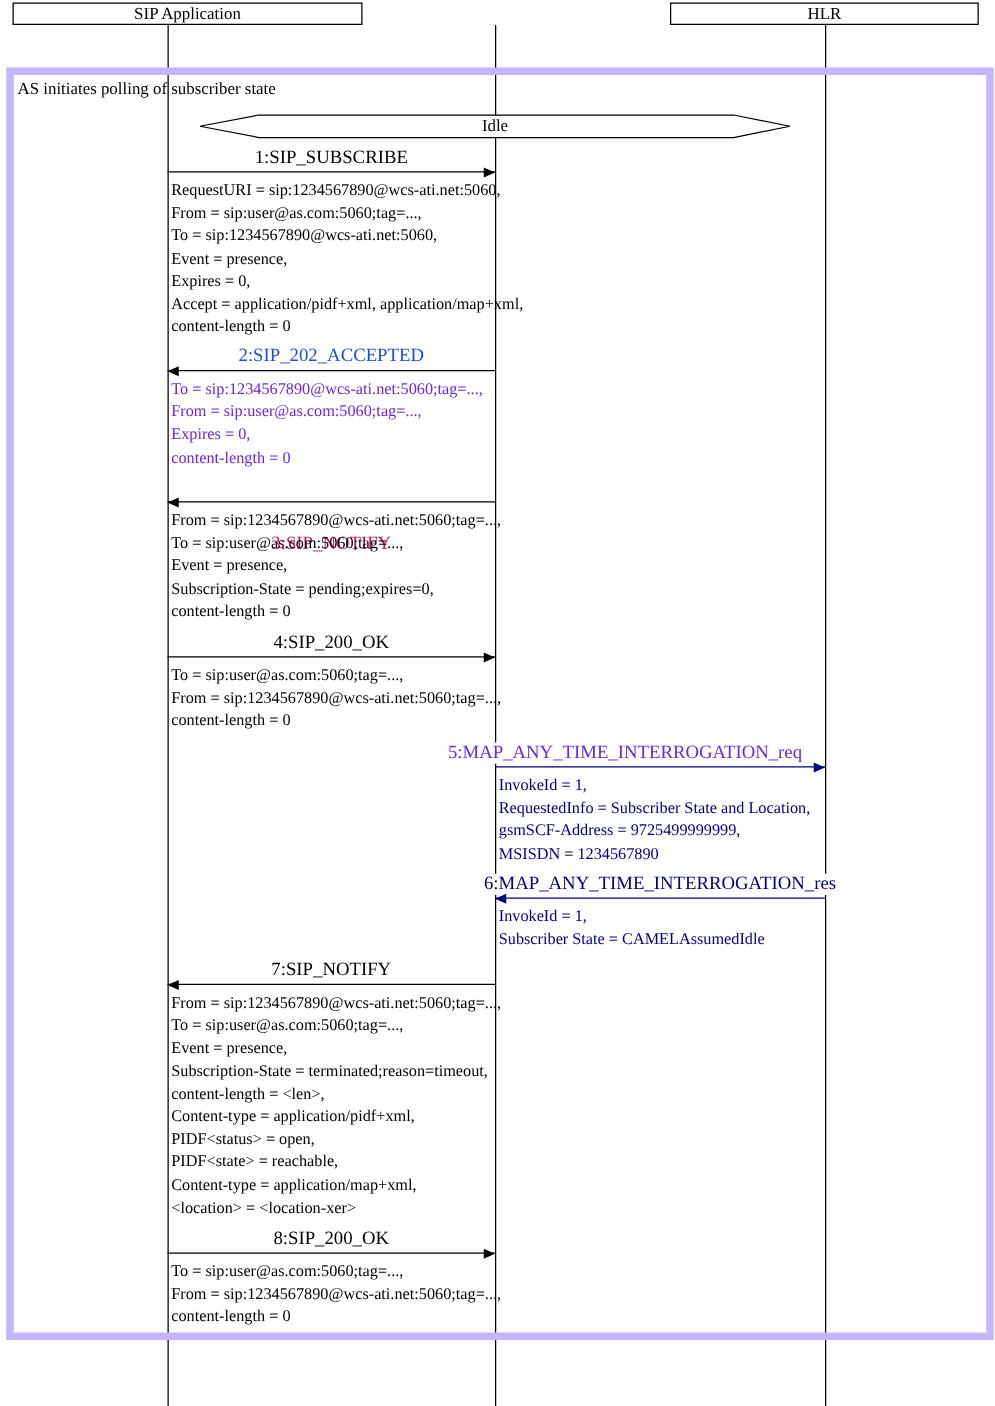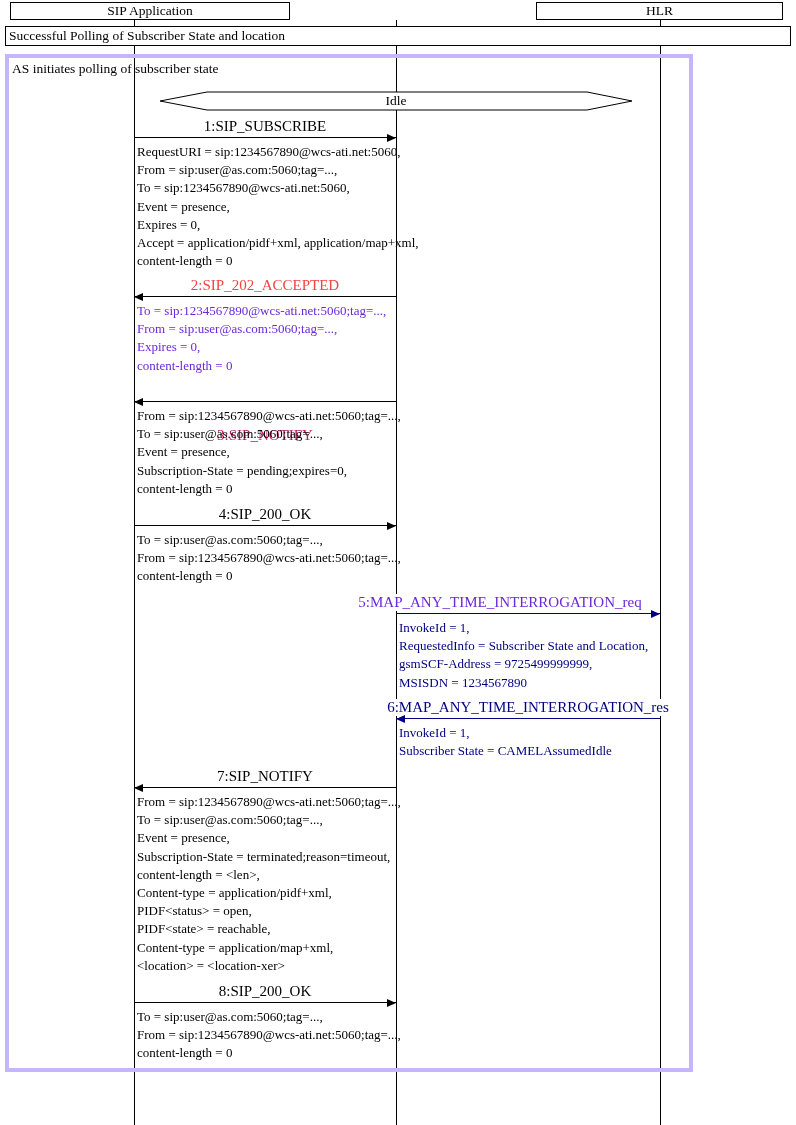--- a/index.html
+++ b/index.html
@@ -14,22 +14,22 @@
     display:flex; align-items:center; justify-content:center;
     font-size:13.5px; white-space:nowrap;
   }
   .lifeline { position:absolute; top:20px; bottom:0; width:1px; background:#000; z-index:1; }
   .banner {
     position:absolute; left:5px; top:26px; width:786px; height:20px; box-sizing:border-box;
     border:1px solid #000; background:#fff; z-index:2;
     font-size:13.5px; line-height:18px; padding-left:3px; white-space:nowrap;
   }
   .frame {
-    position:absolute; left:5px; top:54px; width:688px; height:1018px; box-sizing:border-box;
-    border:4px solid #c4b5fd; z-index:1;
+    position:absolute; left:5px; top:54px; width:790px; height:1018px; box-sizing:border-box;
+    border:6px solid #c4b5fd; z-index:1;
   }
   .frame-label { position:absolute; left:3px; top:3px; font-size:13.5px; white-space:nowrap; }
   .hex-svg { position:absolute; left:150px; top:87px; z-index:2; }
   .idle-label {
     position:absolute; left:396px; top:93px; transform:translateX(-50%);
     font-size:13.5px; z-index:3; background:#fff; padding:0 2px;
   }
   .msg-label {
     position:absolute; transform:translateX(-50%);
     font-size:15px; white-space:nowrap; z-index:3; background:#fff; padding:0 2px;
@@ -51,23 +51,20 @@
   <div class="lifeline" style="left:396px;"></div>
   <div class="lifeline" style="left:660px;"></div>
 
   <div class="actor-box" style="left:10px; width:280px;">
     <span>SIP Application</span>
   </div>
   <div class="actor-box" style="left:536px; width:247px;">
     <span>HLR</span>
   </div>
 
-  <div class="banner">
-    <span>Successful Polling of Subscriber State and location</span>
-  </div>
 
   <div class="frame">
     <div class="frame-label">AS initiates polling of subscriber state</div>
   </div>
 
   <svg class="hex-svg" width="492" height="29">
     <polygon points="10,14 57,5 437,5 482,14 437,23 57,23" fill="#ffffff" stroke="#000000" stroke-width="1"></polygon>
   </svg>
   <div class="idle-label">Idle</div>
 
@@ -75,21 +72,21 @@
       <div class="msg-label" style="left: 265px; top: 118px; color: rgb(0, 0, 0);">1:SIP_SUBSCRIBE</div>
       <div class="msg-line" style="left: 134px; top: 137px; width: 262px; background: rgb(0, 0, 0);"></div>
       <div class="msg-head" style="top: 134px; left: 387px; border-left: 9px solid rgb(0, 0, 0);"></div>
       <div class="msg-params" style="left: 137px; top: 143px; color: rgb(0, 0, 0);">RequestURI = sip:1234567890@wcs-ati.net:5060,
 From = sip:user@as.com:5060;tag=...,
 To = sip:1234567890@wcs-ati.net:5060,
 Event = presence,
 Expires = 0,
 Accept = application/pidf+xml, application/map+xml,
 content-length = 0</div>
-      <div class="msg-label" style="left: 265px; top: 277px; color: #ef4444;">2:SIP_202_ACCEPTED</div>
+      <div class="msg-label" style="left: 265px; top: 277px; color: #1d4ed8;">2:SIP_202_ACCEPTED</div>
       <div class="msg-line" style="left: 134px; top: 296px; width: 262px; background: rgb(0, 0, 0);"></div>
       <div class="msg-head" style="top: 293px; left: 134px; border-right: 9px solid rgb(0, 0, 0);"></div>
       <div class="msg-params" style="left: 137px; top: 302px; color: #6d28d9;">To = sip:1234567890@wcs-ati.net:5060;tag=...,
 From = sip:user@as.com:5060;tag=...,
 Expires = 0,
 content-length = 0</div>
       <div class="msg-label" style="left: 265px; top: 382px; color: #be185d; margin-top: 45px;">3:SIP_NOTIFY</div>
       <div class="msg-line" style="left: 134px; top: 401px; width: 262px; background: rgb(0, 0, 0);"></div>
       <div class="msg-head" style="top: 398px; left: 134px; border-right: 9px solid rgb(0, 0, 0);"></div>
       <div class="msg-params" style="left: 137px; top: 407px; color: rgb(0, 0, 0);">From = sip:1234567890@wcs-ati.net:5060;tag=...,

